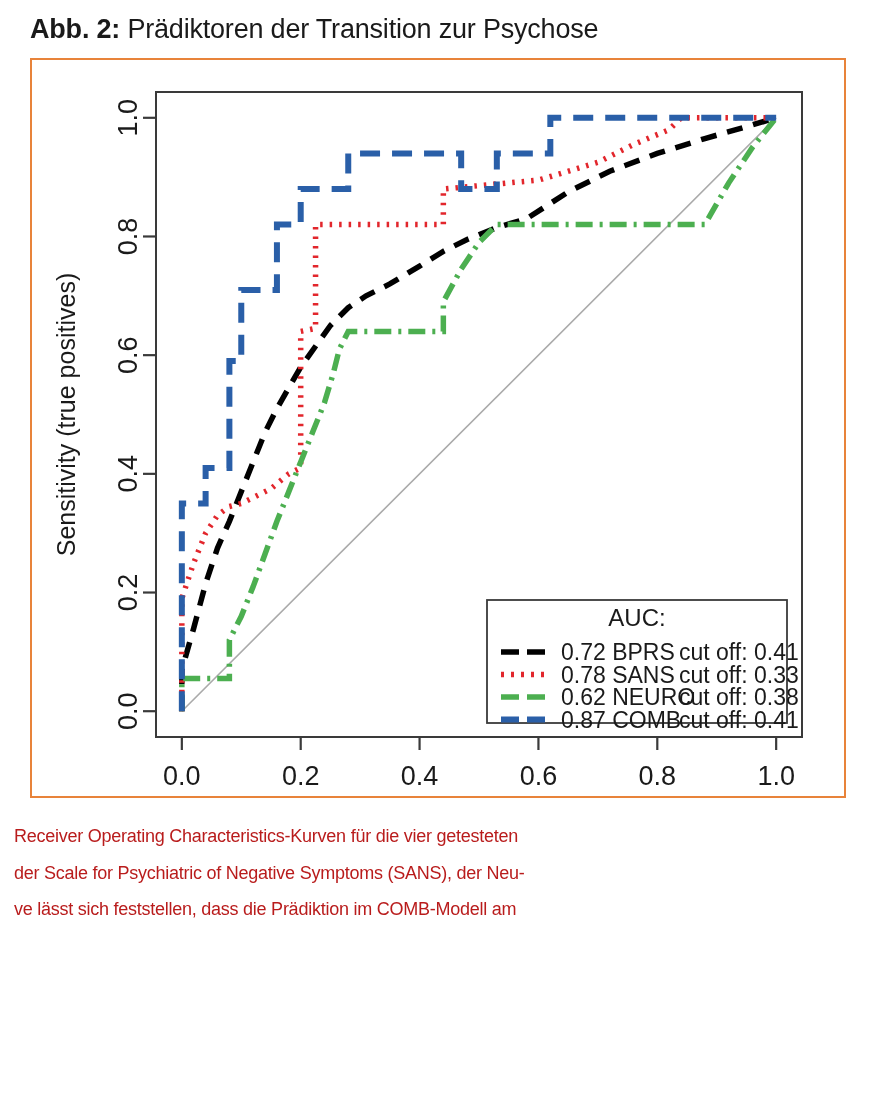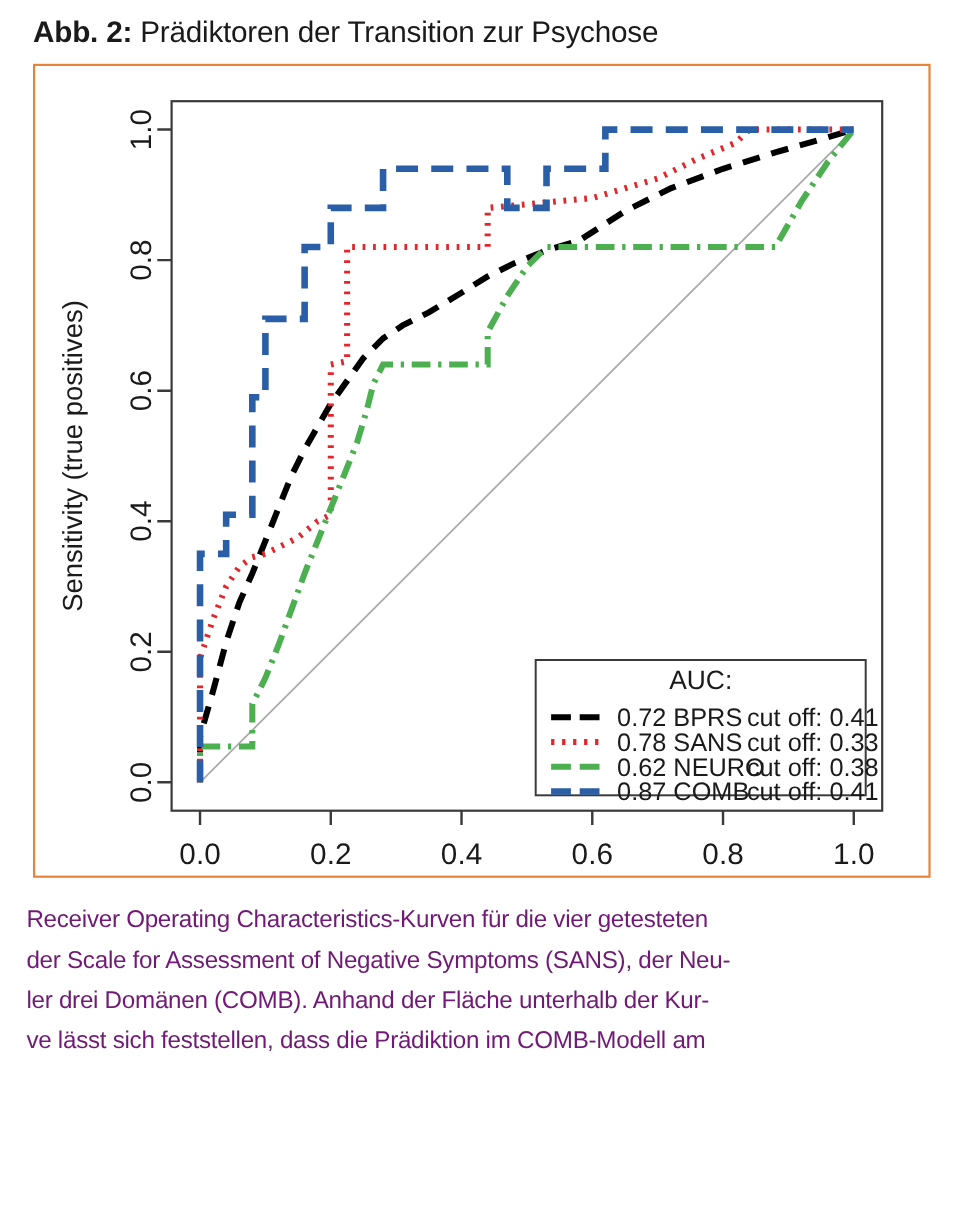--- a/index.html
+++ b/index.html
@@ -58,27 +58,27 @@
     width: 812px;
     height: 736px;
   }
   .plot-svg {
     display: block;
   }
 
   
   .caption {
     position: absolute;
-    left: 24px;
+    left: 14px;
     top: 818px;
     width: 830px;
-    font-size: 22px;
+    font-size: 18px;
     line-height: 36.5px;
     letter-spacing: -0.25px;
-    color: #701a75;
+    color: #b91c1c;
   }
   .caption .cline {
     display: block;
     white-space: nowrap;
   }
 </style>
 </head>
 <body>
 
 <div class="page">
@@ -135,18 +135,17 @@
           <text x="647" y="645" fill="#1a1a1a" font-family="&quot;Liberation Sans&quot;, sans-serif" font-size="23" text-anchor="start">cut off: 0.38</text>
           <line x1="469" y1="659.5" x2="517" y2="659.5" stroke="#2A5FA8" stroke-width="6" stroke-linecap="butt" stroke-dasharray="18 8"></line>
           <text x="529" y="667.5" fill="#1a1a1a" font-family="&quot;Liberation Sans&quot;, sans-serif" font-size="23" text-anchor="start">0.87 COMB</text>
           <text x="647" y="667.5" fill="#1a1a1a" font-family="&quot;Liberation Sans&quot;, sans-serif" font-size="23" text-anchor="start">cut off: 0.41</text>
         </svg>
     </div>
   </div>
 
   <div class="caption">
     <span class="cline">Receiver Operating Characteristics-Kurven für die vier getesteten</span>
-    <span class="cline">der Scale for Assessment of Negative Symptoms (SANS), der Neu-</span>
-    <span class="cline">ler drei Domänen (COMB). Anhand der Fläche unterhalb der Kur-</span>
+    <span class="cline">der Scale for Psychiatric of Negative Symptoms (SANS), der Neu-</span>
     <span class="cline">ve lässt sich feststellen, dass die Prädiktion im COMB-Modell am</span>
   </div>
 
 </div>
 
 </body></html>

